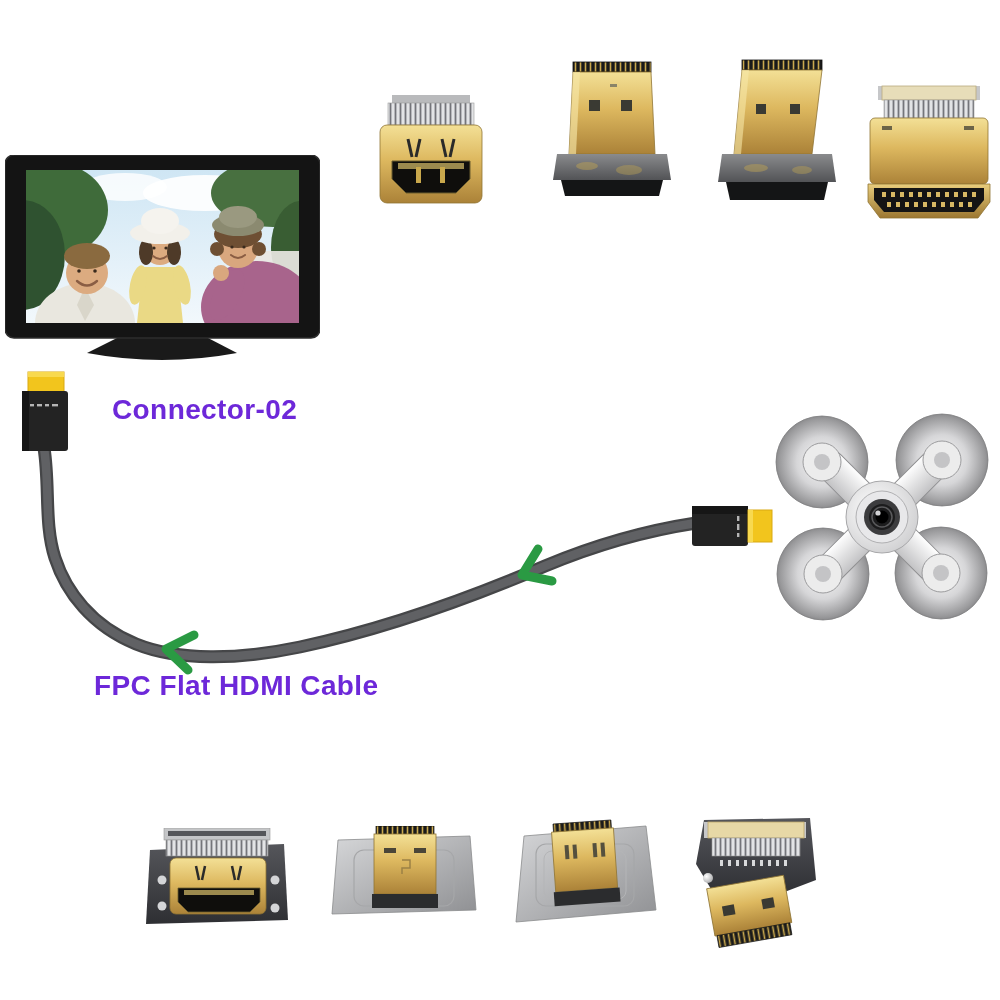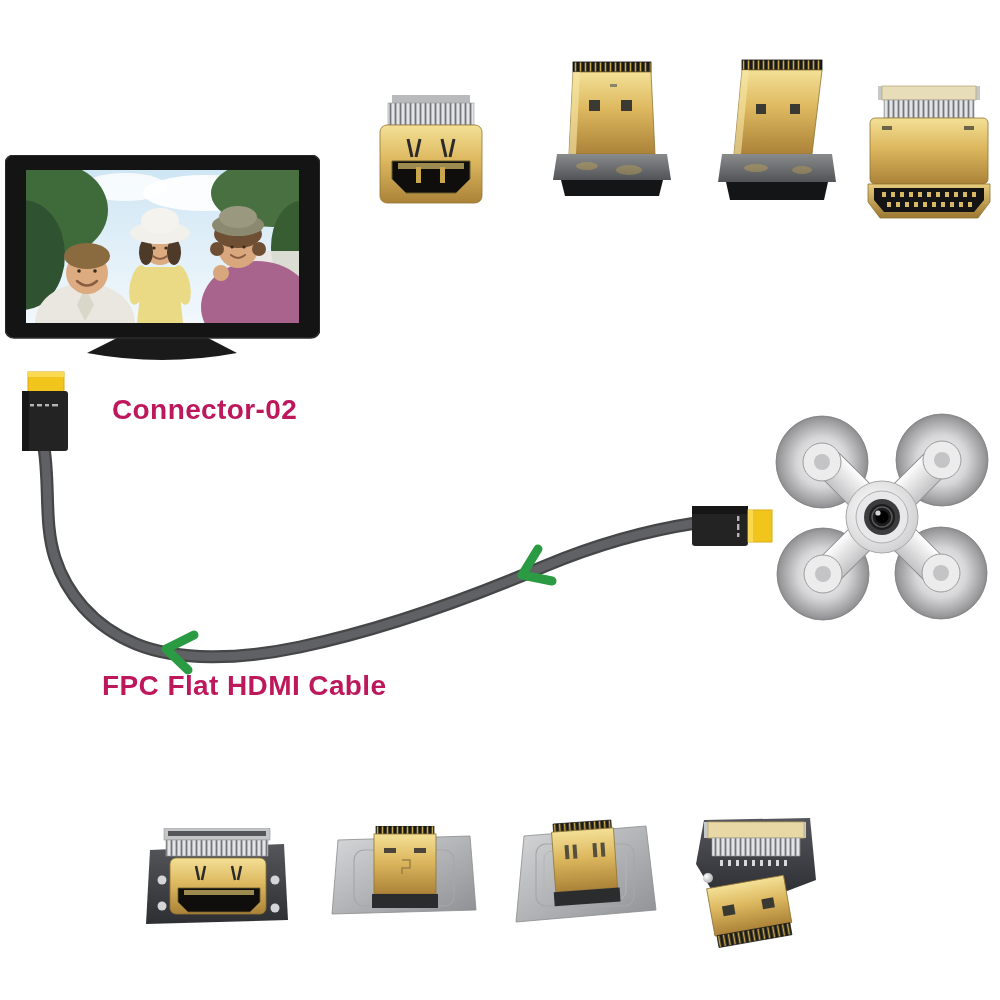--- a/index.html
+++ b/index.html
@@ -1,19 +1,19 @@
 <!DOCTYPE html>
 <html><head>
 <meta charset="utf-8">
 <style>
   html,body{margin:0;padding:0;background:#fff;}
   .stage{position:relative;width:1000px;height:1000px;background:#ffffff;overflow:hidden;
          font-family:"Liberation Sans",sans-serif;}
   .abs{position:absolute;}
-  .label{font-family:"Liberation Sans",sans-serif;font-weight:700;color:#be185d;
+  .label{font-family:"Liberation Sans",sans-serif;font-weight:700;color:#6d28d9;
          font-size:28px;letter-spacing:.4px;white-space:nowrap;}
   svg{display:block;}
 </style>
 </head>
 <body>
 
 <div class="stage">
 
   <svg width="0" height="0" style="position:absolute" aria-hidden="true">
     <defs>
@@ -259,21 +259,21 @@
         <rect x="57" y="118" width="4" height="5"></rect>
         <rect x="66" y="118" width="4" height="5"></rect>
       <rect x="75" y="118" width="4" height="5"></rect>
         <rect x="84" y="118" width="4" height="5"></rect>
         <rect x="93" y="118" width="4" height="5"></rect>
       <rect x="102" y="118" width="4" height="5"></rect>
     </g>
   </svg>
 
   <div class="abs label" style="left:112px;top:394px">Connector-02</div>
-  <div class="abs label" style="left:102px;top:670px">FPC Flat HDMI Cable</div>
+  <div class="abs label" style="left:94px;top:670px">FPC Flat HDMI Cable</div>
 
   <svg class="abs" style="left:144px;top:828px" width="146" height="100" viewBox="0 0 146 100">
     <polygon points="6,22 140,16 144,92 2,96" fill="url(#pcb)"></polygon>
     <rect x="20" y="0" width="106" height="12" fill="#c4c5c7" stroke="#999" stroke-width="0.6"></rect>
     <rect x="24" y="3" width="98" height="5" fill="#55565a"></rect>
     <rect x="22" y="12" width="102" height="16" fill="url(#comb)" stroke="#9a9a9a" stroke-width="0.6"></rect>
     <rect x="26" y="30" width="96" height="56" rx="6" fill="url(#goldV)" stroke="#8f7434" stroke-width="0.8"></rect>
     <g stroke="#2a2a2a" stroke-width="2.5">
       <line x1="52" y1="38" x2="55" y2="52"></line>
         <line x1="61" y1="38" x2="58" y2="52"></line>

